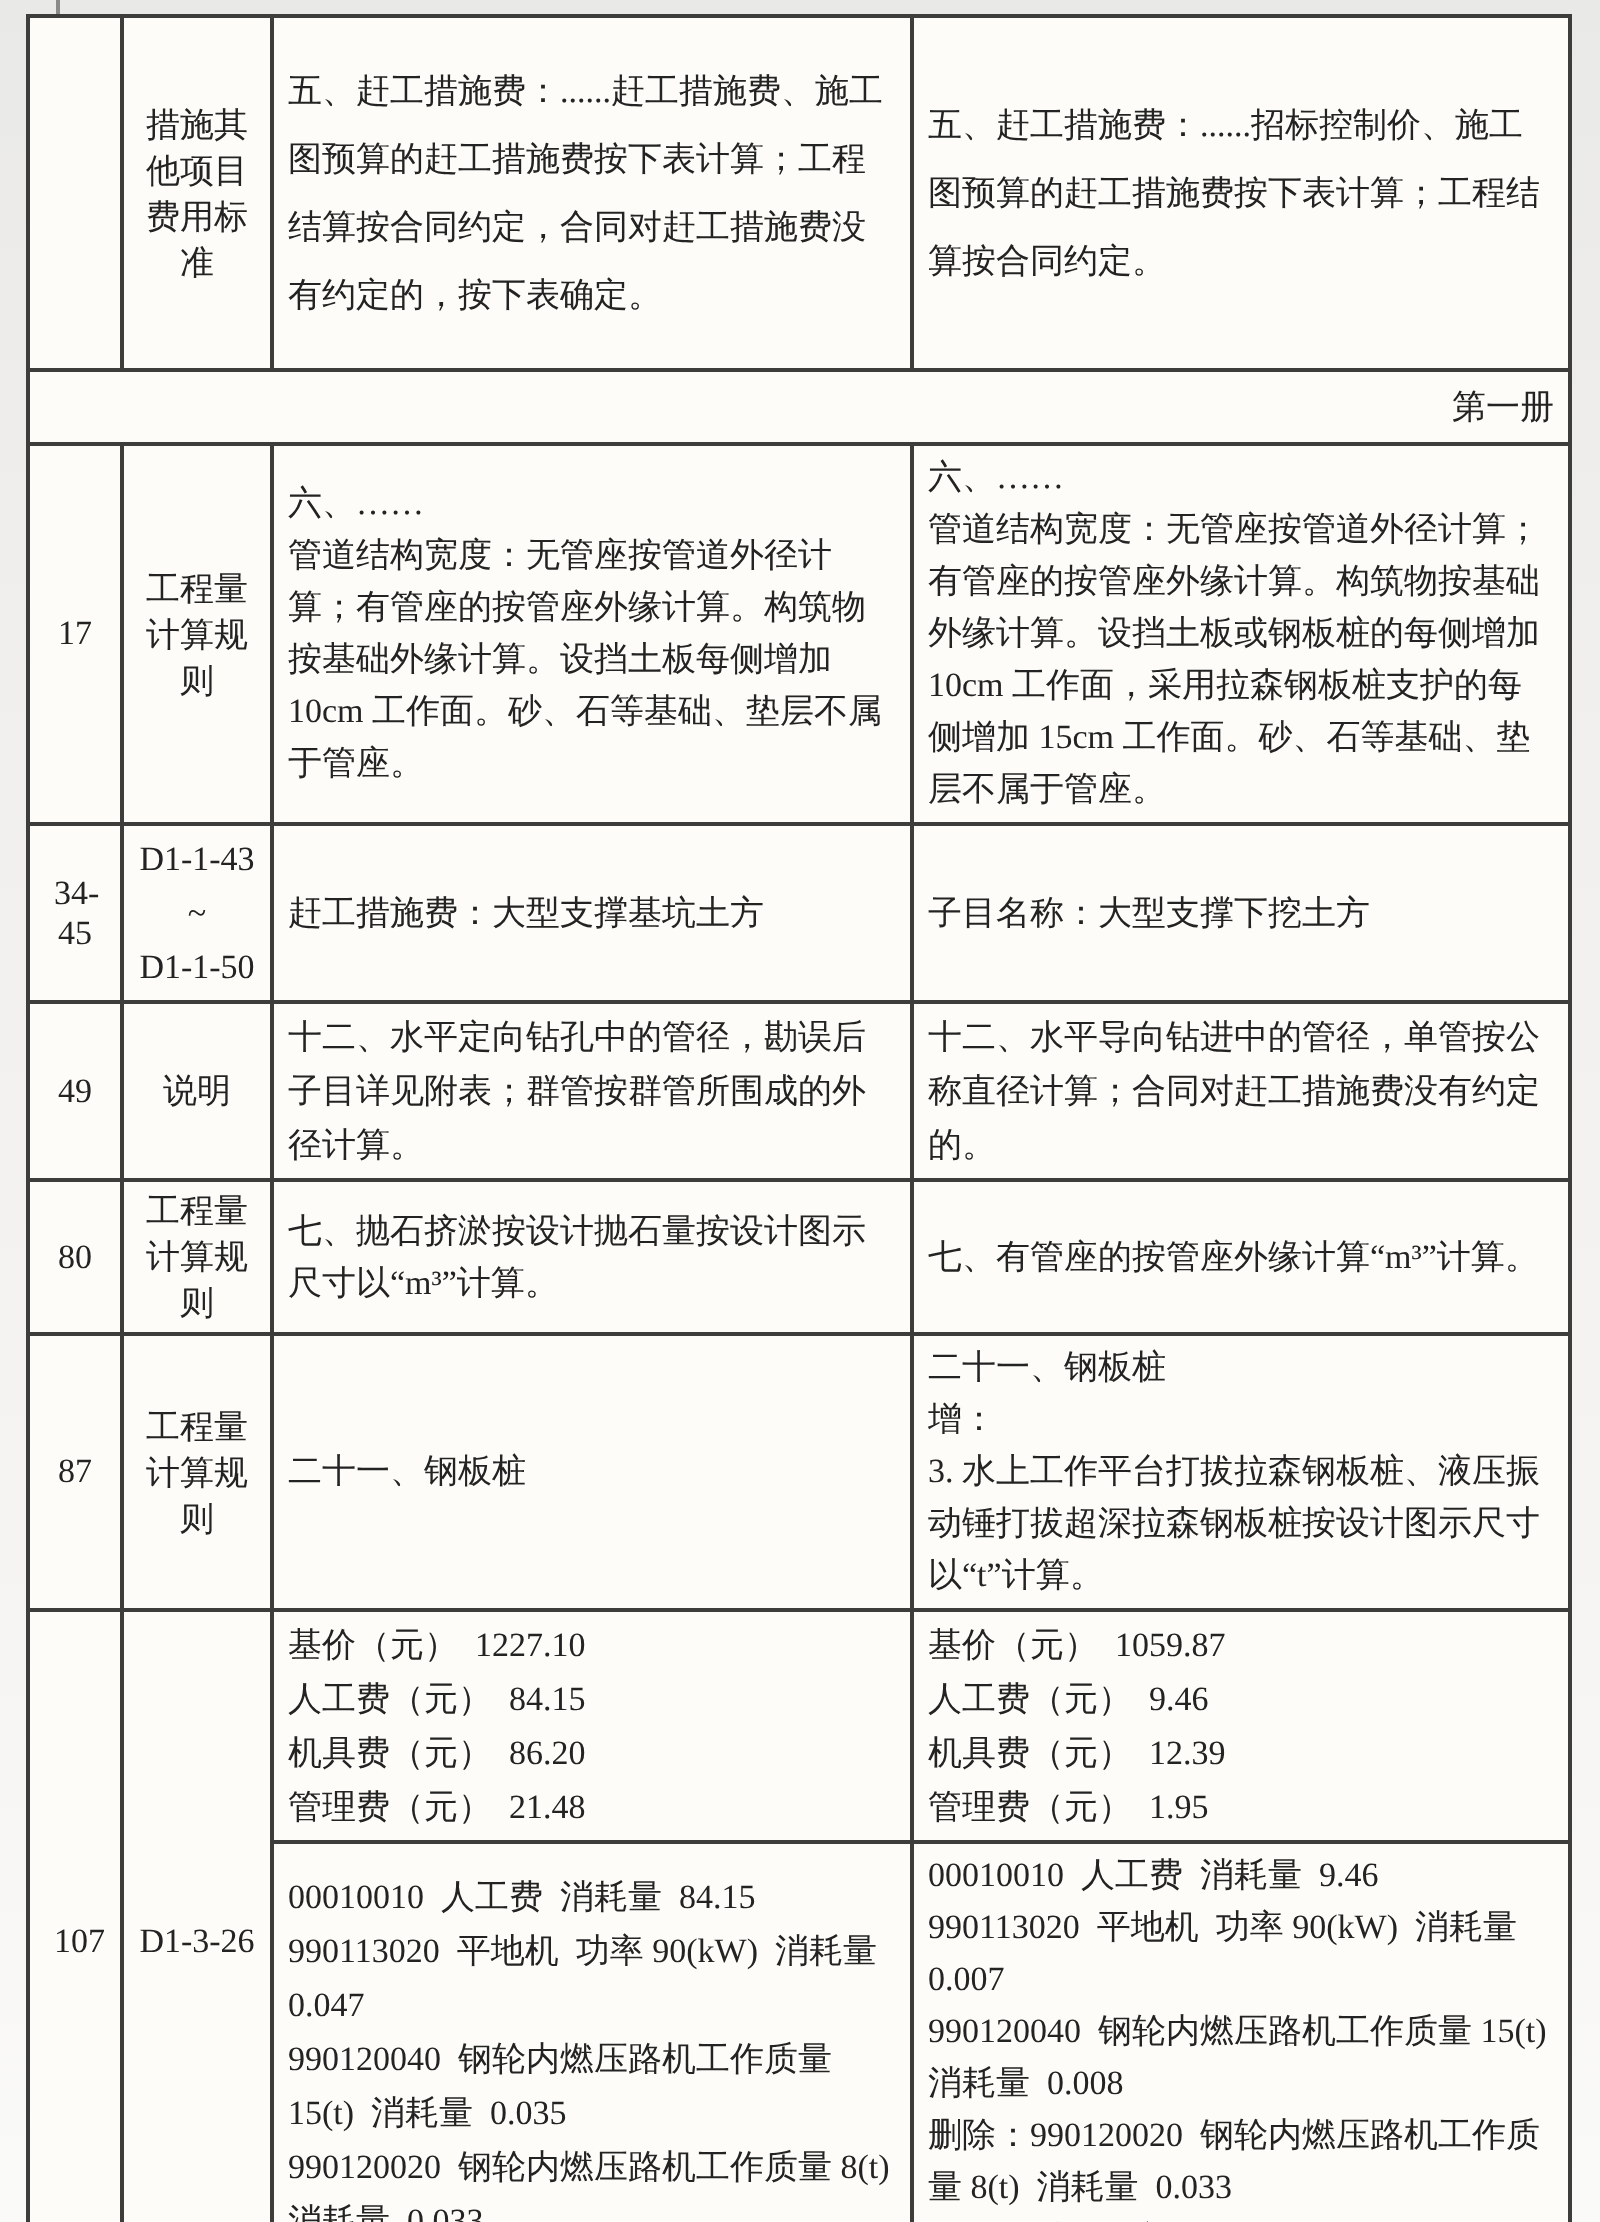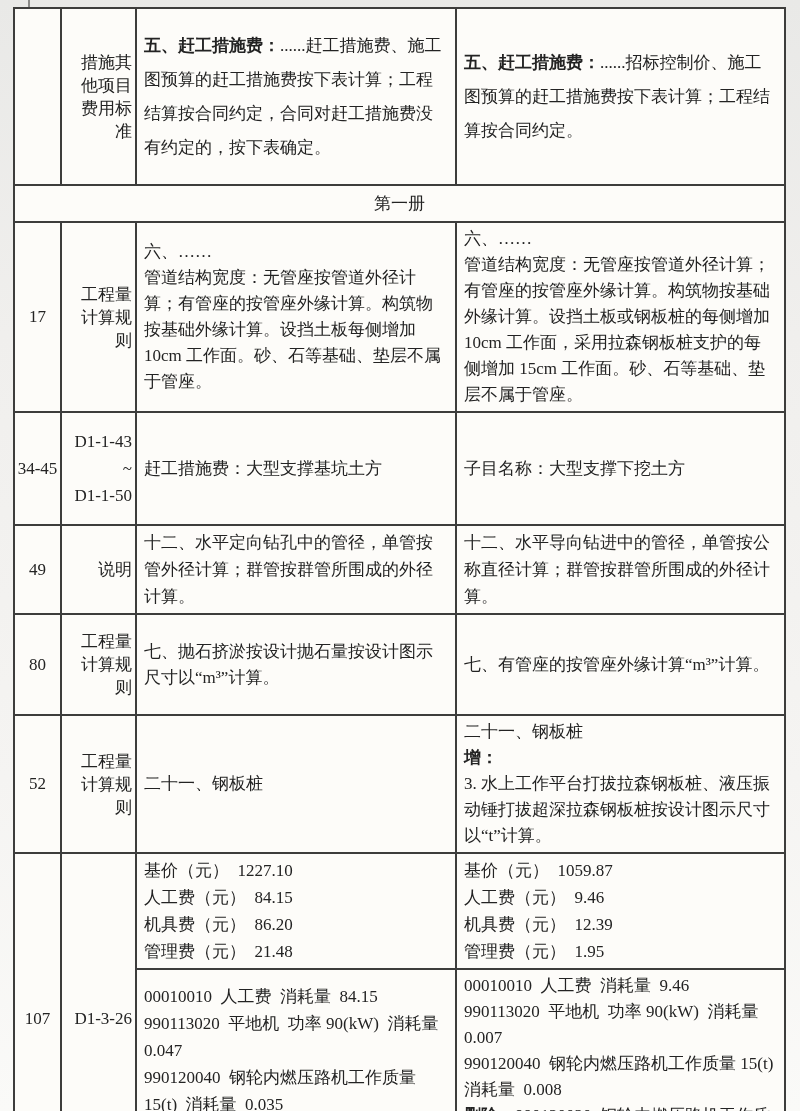--- a/index.html
+++ b/index.html
@@ -17,28 +17,28 @@
     border-collapse:collapse; table-layout:fixed; width:771px;
     background:#fdfcf9;
   }
   td {
     border:2px solid #3d3d3c;
     font-size:17px;
     vertical-align:middle;
     padding:3px 7px;
     overflow:hidden;
   }
-  .c-page  { text-align:center; padding:3px 2px;margin-top:36px; }
-  .c-label { text-align:right; padding:15px 3px; }
+  .c-page  { text-align:center; padding:3px 12px;margin-top:36px; }
+  .c-label { text-align:center; padding:3px 3px; }
   .pre  { white-space:pre-wrap; }
   .lh26 { line-height:26px; }
   .lh27 { line-height:27px; }
   .lh34 { line-height:34px; }
-  .bold { font-weight:bold; }
-  .section-cell { text-align:center; line-height:22px; }
+  .bold { font-weight:normal; }
+  .section-cell { text-align:right; line-height:22px; }
   .label-multiline { white-space:pre-wrap; line-height:27px; }
 </style>
 </head>
 <body>
 
 <div class="stub"></div>
 
 <div class="sheet">
   <table class="errata">
     <colgroup>
@@ -74,33 +74,33 @@
       <td class="c-label label-multiline">D1-1-43
 ~
 D1-1-50</td>
       <td class="lh26">赶工措施费：大型支撑基坑土方</td>
       <td class="lh26">子目名称：大型支撑下挖土方</td>
     </tr>
 
     <tr style="height:73px;">
       <td class="c-page">49</td>
       <td class="c-label">说明</td>
-      <td class="lh27">十二、水平定向钻孔中的管径，单管按管外径计算；群管按群管所围成的外径计算。</td>
-      <td class="lh27">十二、水平导向钻进中的管径，单管按公称直径计算；群管按群管所围成的外径计算。</td>
+      <td class="lh27">十二、水平定向钻孔中的管径，勘误后子目详见附表；群管按群管所围成的外径计算。</td>
+      <td class="lh27">十二、水平导向钻进中的管径，单管按公称直径计算；合同对赶工措施费没有约定的。</td>
     </tr>
 
     <tr style="height:59px;">
       <td class="c-page">80</td>
       <td class="c-label">工程量计算规则</td>
       <td class="lh26">七、抛石挤淤按设计抛石量按设计图示尺寸以“m³”计算。</td>
       <td class="lh26">七、有管座的按管座外缘计算“m³”计算。</td>
     </tr>
 
     <tr style="height:131px;">
-      <td class="c-page">52</td>
+      <td class="c-page">87</td>
       <td class="c-label">工程量计算规则</td>
       <td class="lh26">二十一、钢板桩</td>
       <td class="lh26">
         <div>二十一、钢板桩</div>
         <div class="bold">增：</div>
         <div>3. 水上工作平台打拔拉森钢板桩、液压振动锤打拔超深拉森钢板桩按设计图示尺寸以“t”计算。</div>
       </td>
     </tr>
 
     <tr style="height:107px;">

